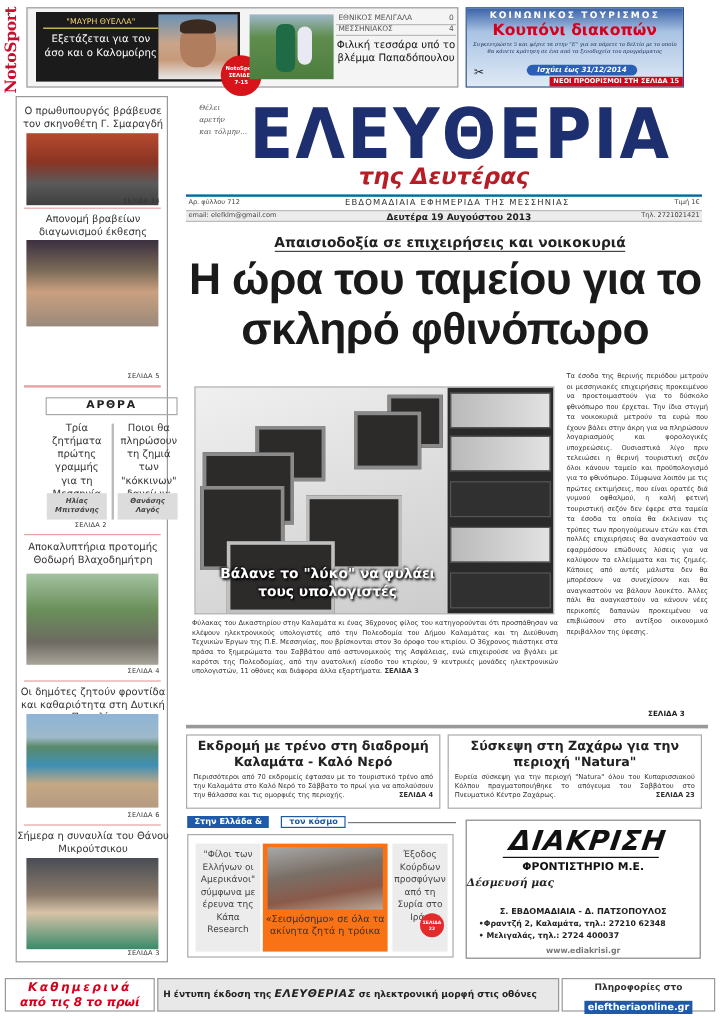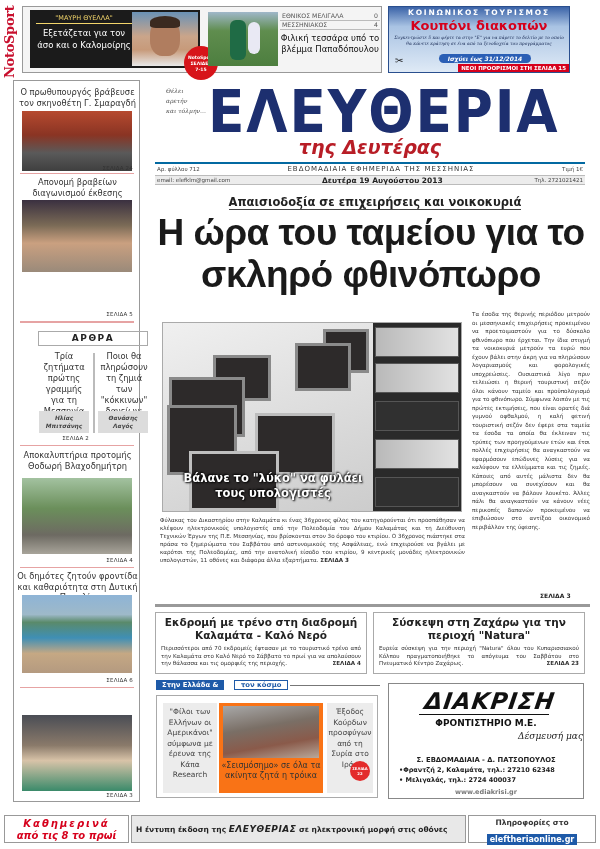--- a/index.html
+++ b/index.html
@@ -93,21 +93,21 @@
   .gw-center { position: absolute; left: 62px; top: 7px; width: 104px; height: 90px; background: #f97316; }
   .gw-center .img { position: absolute; left: 4px; top: 3px; width: 96px; height: 52px; background: linear-gradient(170deg, #a8a8a8 0%, #7a6f66 40%, #8a5a4a 70%, #b8a89a 100%); }
   .gw-center .t { position: absolute; left: 0; top: 58px; width: 104px; text-align: center; font-size: 8px; line-height: 10px; color: #333; }
   .gw-badge { left: 350px; top: 761px; width: 20px; height: 20px; border-radius: 50%; background: #e32b2b; color: #fff; font-size: 3.8px; text-align: center; line-height: 5px; padding-top: 5px; font-weight: bold; }
 
   
   .ad { left: 388px; top: 683px; width: 196px; height: 116px; border: 1px solid #888; background: #fff; }
   .ad .logo2 { position: absolute; left: 26px; top: 4px; width: 150px; text-align: center; font-weight: bold; font-style: italic; font-size: 23px; letter-spacing: 1px; color: #111; transform: skewX(-8deg); }
   .ad .ul { position: absolute; left: 30px; top: 30px; width: 130px; height: 1px; background: #111; }
   .ad .inst { position: absolute; left: 0; top: 34px; width: 100%; text-align: center; font-size: 9px; font-weight: bold; color: #111; }
-  .ad .slogan { position: absolute; left: 0; top: 47px; width: 100%; text-align: right; font-style: italic; font-family: "DejaVu Serif", serif; font-size: 9px; line-height: 11px; color: #222; }
+  .ad .slogan { position: absolute; left: 0; top: 47px; width: 100%; text-align: left; font-style: italic; font-family: "DejaVu Serif", serif; font-size: 9px; line-height: 11px; color: #222; font-weight: bold; }
   .ad .names { position: absolute; left: 0; top: 72px; width: 100%; text-align: center; font-size: 6.8px; font-weight: bold; color: #222; }
   .ad .addr { position: absolute; left: 10px; font-size: 6.5px; font-weight: bold; color: #222; }
   .ad .web { position: absolute; left: 0; top: 104px; width: 100%; text-align: center; font-size: 6.5px; color: #777; font-weight: bold; }
 
   
   .foot-left { left: 4px; top: 815px; width: 125px; height: 28px; border: 1px solid #999; text-align: center; color: #d6001c; font-style: italic; font-weight: bold; font-size: 10px; line-height: 12px; padding-top: 2px; }
   .foot-left .l1 { letter-spacing: 2px; }
   .foot-mid { left: 131px; top: 815px; width: 335px; height: 28px; border: 1px solid #999; background: #e8e8e8; font-size: 7.5px; font-weight: bold; color: #222; line-height: 26px; padding-left: 4px; }
   .foot-mid .em { font-style: italic; font-size: 9px; letter-spacing: 0.5px; }
   .foot-right { left: 468px; top: 815px; width: 128px; height: 28px; border: 1px solid #999; text-align: center; }
@@ -182,20 +182,21 @@
   <div class="lc-title" style="top:369px">Αποκαλυπτήρια προτομής Θοδωρή Βλαχοδημήτρη</div>
   <div class="lc-photo ph3" style="top:397px;height:76px"></div>
   <div class="lc-page" style="top:476px">ΣΕΛΙΔΑ 4</div>
   <div class="lc-sep" style="top:486px"></div>
 
   <div class="lc-title" style="top:490px">Οι δημότες ζητούν φροντίδα και καθαριότητα στη Δυτική Παραλία</div>
   <div class="lc-photo ph4" style="top:514px;height:78px"></div>
   <div class="lc-page" style="top:596px">ΣΕΛΙΔΑ 6</div>
   <div class="lc-sep" style="top:606px"></div>
 
+  <div class="lc-title" style="top:610px">Σήμερα η συναυλία του Θάνου Μικρούτσικου</div>
   <div class="lc-photo ph5" style="top:634px;height:76px"></div>
   <div class="lc-page" style="top:711px">ΣΕΛΙΔΑ 3</div>
 </div>
 
 <div class="abs motto">
   <div>Θέλει</div>
   <div>αρετήν</div>
   <div>και τόλμην...</div>
 </div>
 <div class="abs logo">ΕΛΕΥΘΕΡΙΑ</div>

